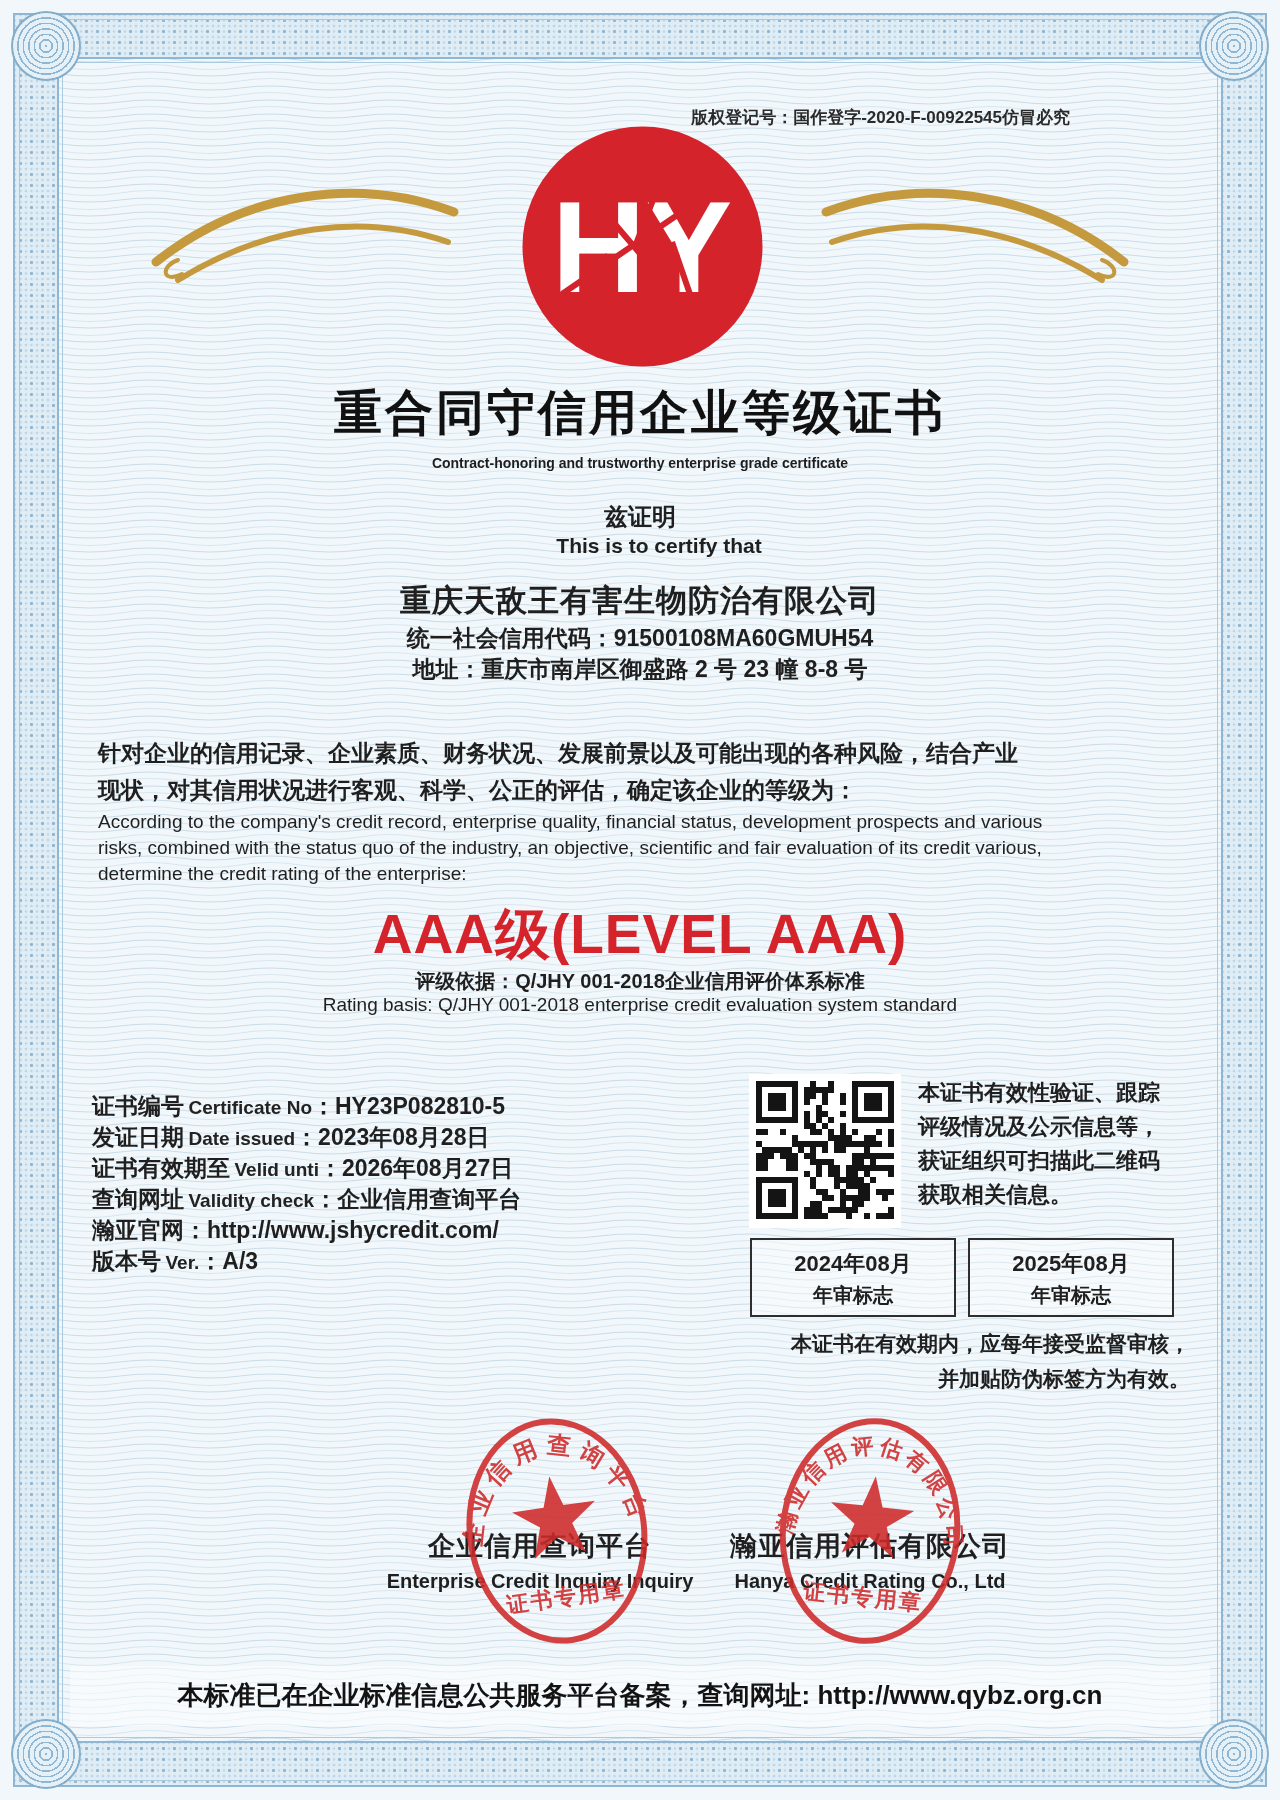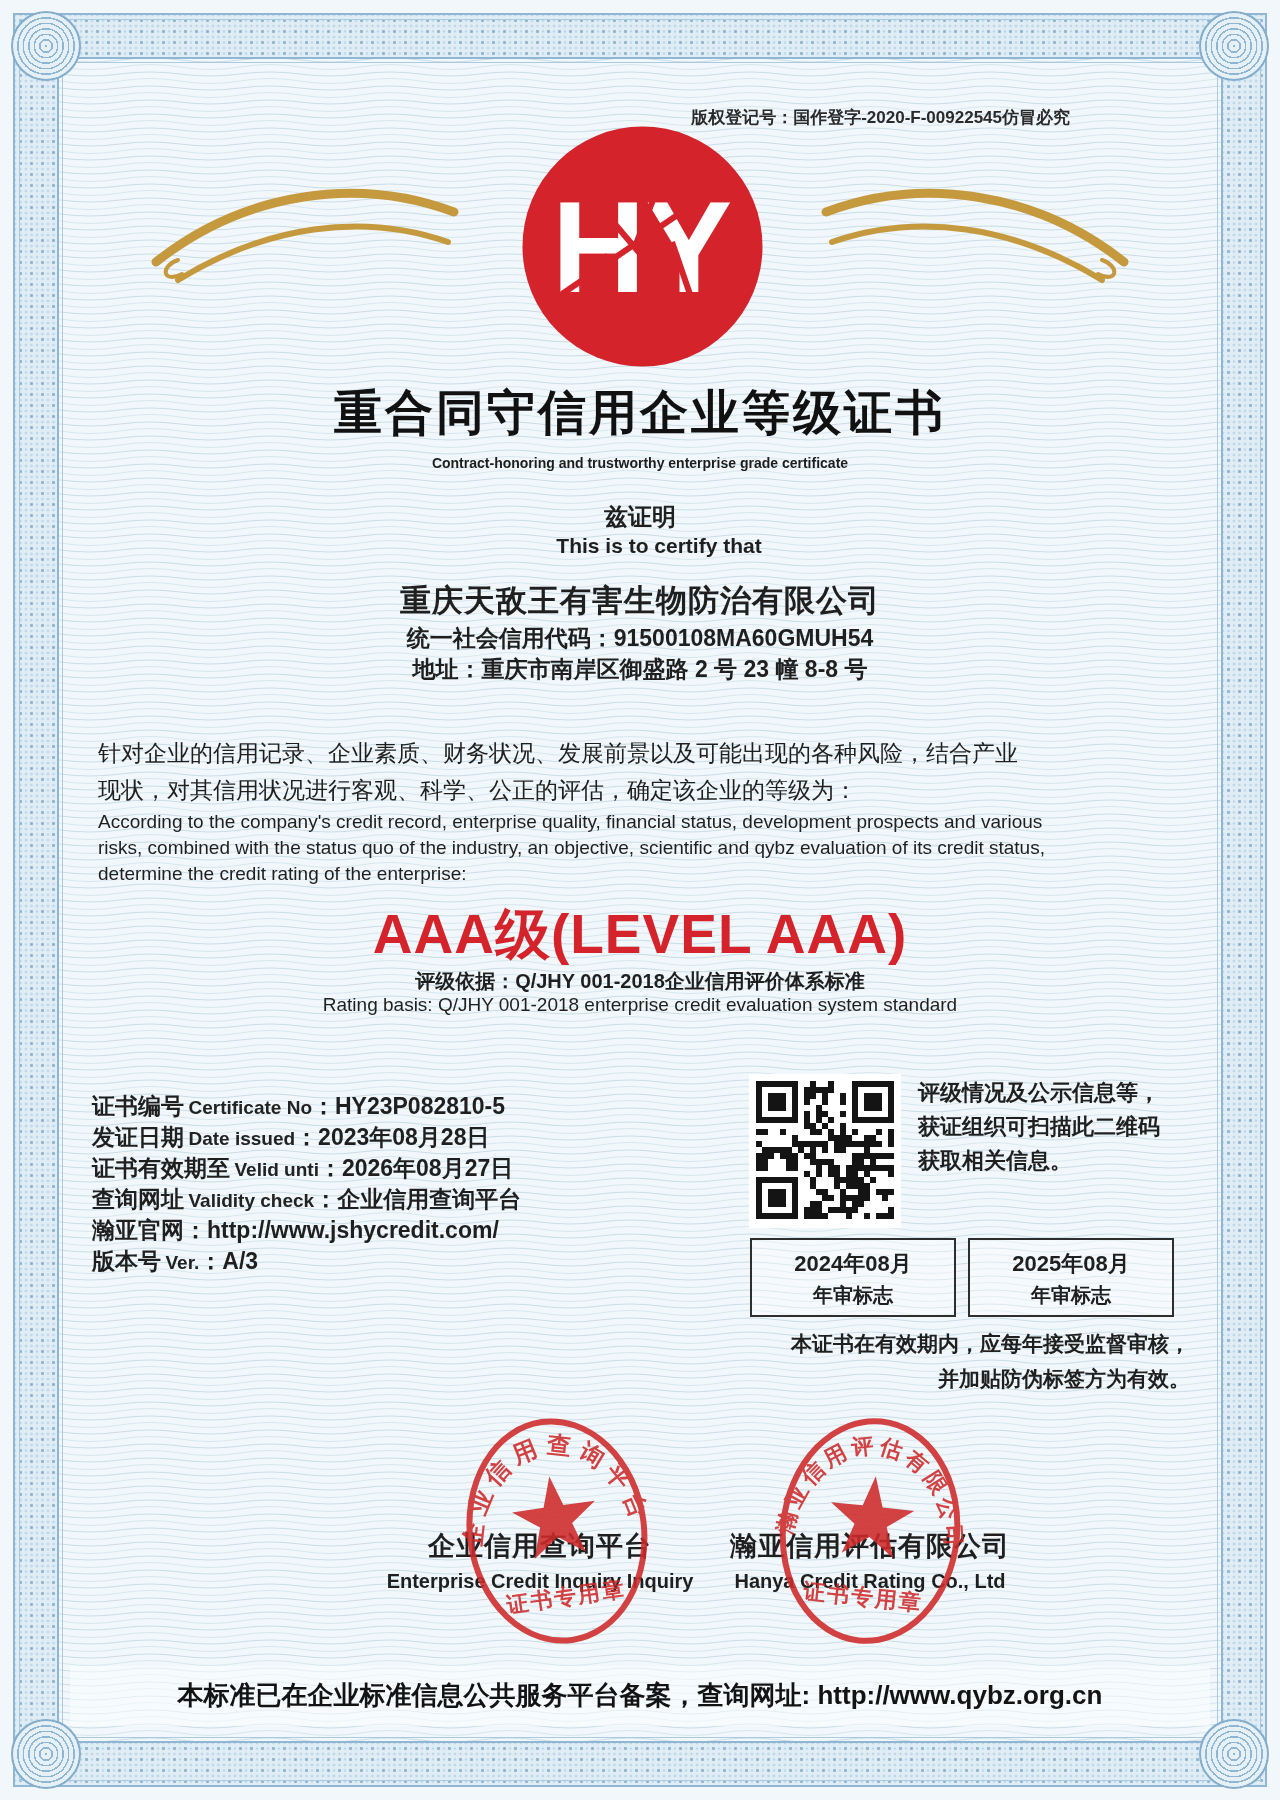--- a/index.html
+++ b/index.html
@@ -28,21 +28,21 @@
   
   .center{left:0;width:100%;text-align:center;}
   .copyright{top:106px;right:210px;font-size:17px;font-weight:600;color:#2a2a2a;}
   .title-zh{top:381px;font-size:48px;font-weight:900;letter-spacing:3px;color:#111;}
   .title-en{top:455px;font-size:14px;font-weight:600;color:#1d1d1d;}
   .certify-zh{top:501px;font-size:24px;font-weight:700;}
   .certify-en{top:534px;font-size:21px;font-weight:600;padding-left:19px;}
   .company{top:580px;font-size:31px;font-weight:900;letter-spacing:1px;}
   .credit-code{top:623px;font-size:23px;font-weight:700;}
   .address{top:654px;font-size:23px;font-weight:700;}
-  .body-zh{left:98px;width:1090px;top:735px;font-size:23px;font-weight:400;line-height:37px;}
+  .body-zh{left:98px;width:1090px;top:735px;font-size:23px;font-weight:700;line-height:37px;}
   .body-en{left:98px;width:1090px;top:809px;font-size:19px;font-weight:500;line-height:26px;}
   .grade{top:898px;font-size:55px;font-weight:900;letter-spacing:1px;}
   .basis-zh{top:968px;font-size:20px;font-weight:700;}
   .basis-en{top:994px;font-size:19px;font-weight:500;}
   
   .details{left:92px;top:1091px;width:600px;}
   .drow{height:31px;line-height:31px;white-space:nowrap;}
   .drow .zh{font-size:23px;font-weight:800;}
   .drow .en{font-size:19px;font-weight:600;color:#222;}
   .drow .sep{font-size:23px;font-weight:700;}
@@ -141,21 +141,21 @@
   <div class="abs center company">重庆天敌王有害生物防治有限公司</div>
   <div class="abs center credit-code">统一社会信用代码：91500108MA60GMUH54</div>
   <div class="abs center address">地址：重庆市南岸区御盛路 2 号 23 幢 8-8 号</div>
 
   <div class="abs body-zh">
     <div>针对企业的信用记录、企业素质、财务状况、发展前景以及可能出现的各种风险，结合产业</div>
     <div>现状，对其信用状况进行客观、科学、公正的评估，确定该企业的等级为：</div>
   </div>
   <div class="abs body-en">
     <div>According to the company's credit record, enterprise quality, financial status, development prospects and various</div>
-    <div>risks, combined with the status quo of the industry, an objective, scientific and qybz evaluation of its credit status,</div>
+    <div>risks, combined with the status quo of the industry, an objective, scientific and fair evaluation of its credit various,</div>
     <div>determine the credit rating of the enterprise:</div>
   </div>
 
   <div class="abs center grade" style="color:#d4232a">AAA级(LEVEL AAA)</div>
   <div class="abs center basis-zh">评级依据：Q/JHY 001-2018企业信用评价体系标准</div>
   <div class="abs center basis-en">Rating basis: Q/JHY 001-2018 enterprise credit evaluation system standard</div>
 
   <div class="abs details">
     <div class="drow">
       <span class="zh">证书编号</span>
@@ -356,20 +356,21 @@
         <div class="qc" style="left: 120px; top: 132px;"></div>
         <div class="qc" style="left: 126px; top: 132px;"></div>
         <div class="qc" style="left: 132px; top: 132px;"></div>
       </div>
     <div class="finder tl"></div>
     <div class="finder tr"></div>
     <div class="finder bl"></div>
   </div>
 
   <div class="abs qr-note">
+    <div>本证书有效性验证、跟踪</div>
     <div>评级情况及公示信息等，</div>
     <div>获证组织可扫描此二维码</div>
     <div>获取相关信息。</div>
   </div>
 
   <div class="abox b1">
     <div class="m">2024年08月</div>
     <div class="lab">年审标志</div>
   </div>
   <div class="abox b2">

